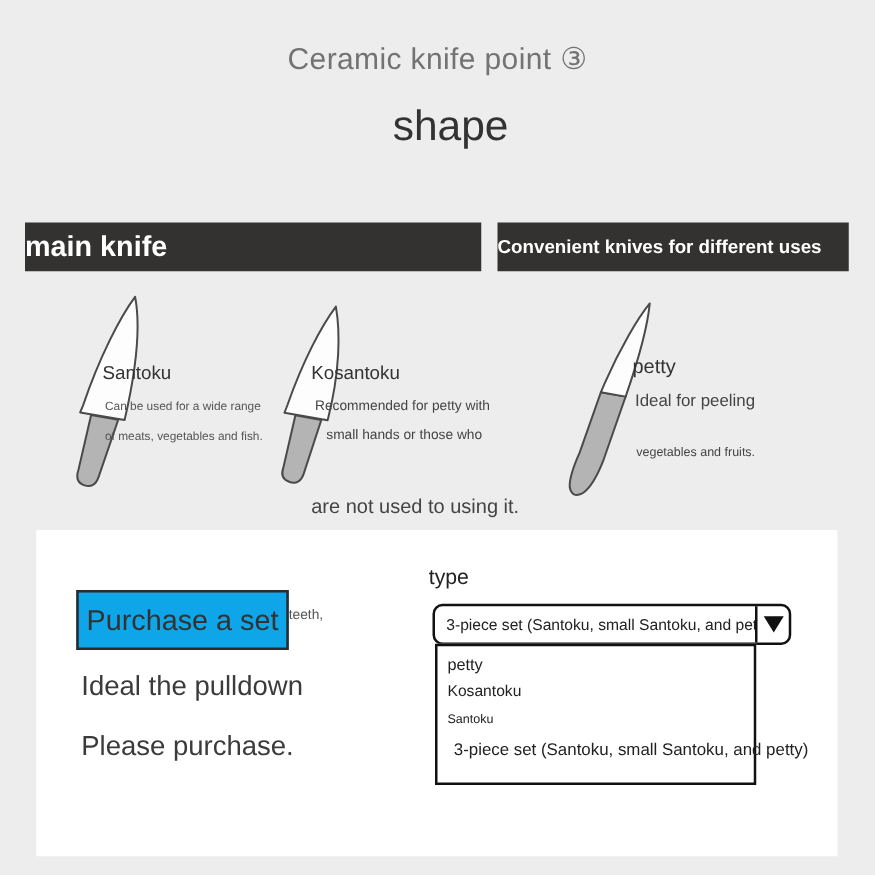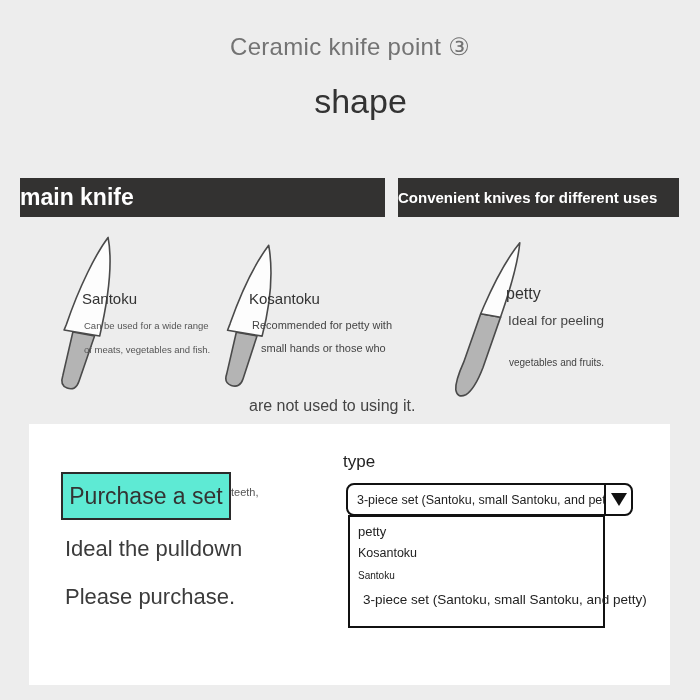--- a/index.html
+++ b/index.html
@@ -23,21 +23,21 @@
     display:flex; align-items:center; justify-content:flex-start; color:#fff;
   }
   .bar-main  { left:20px;  width:365px; font-size:23px; font-weight:700; }
   .bar-conv  { left:398px; width:281px; font-size:15px; font-weight:700; }
   .knife-name { font-size:15px; font-weight:500; color:#333; }
   .knife-desc { color:#555; }
   .panel { left:29px; top:424px; width:641px; height:261px; background:#ffffff; }
   .purchase-box {
     left:32px; top:48px; width:170px; height:48px;
     border:2px solid #2b2b2b; display:flex; align-items:center; justify-content:center;
-    font-size:23px; font-weight:500; color:#333; background:#5eead4;
+    font-size:23px; font-weight:500; color:#333; background:#0ea5e9;
   }
   .teeth { left:202px; top:62px; font-size:11px; color:#555; }
   .pline { font-size:22px; font-weight:500; color:#3b3b3b; }
   .type-label { left:314px; top:28px; font-size:17px; font-weight:500; color:#222; }
   .select {
     left:317px; top:59px; width:287px; height:33px;
     border:2.5px solid #111; border-radius:8px; background:#fff;
     display:flex; align-items:stretch; cursor:pointer;
   }
   .select-value {

